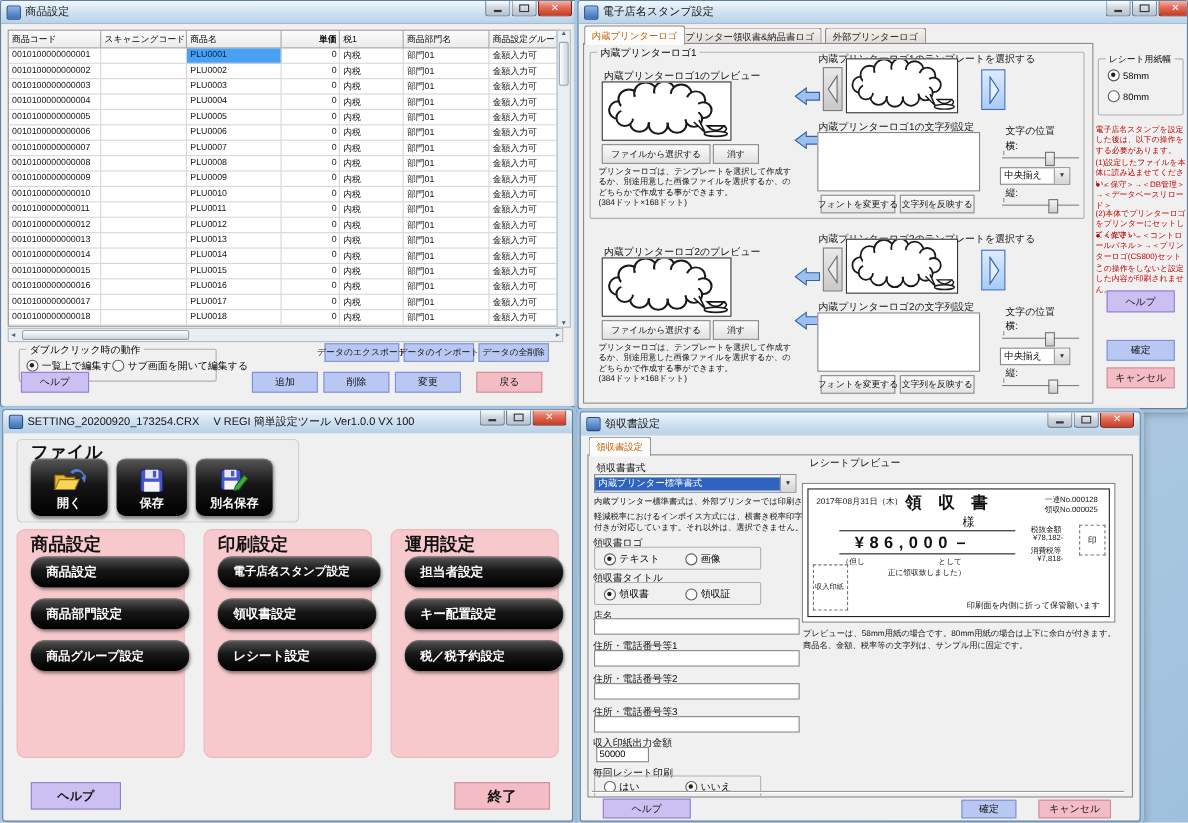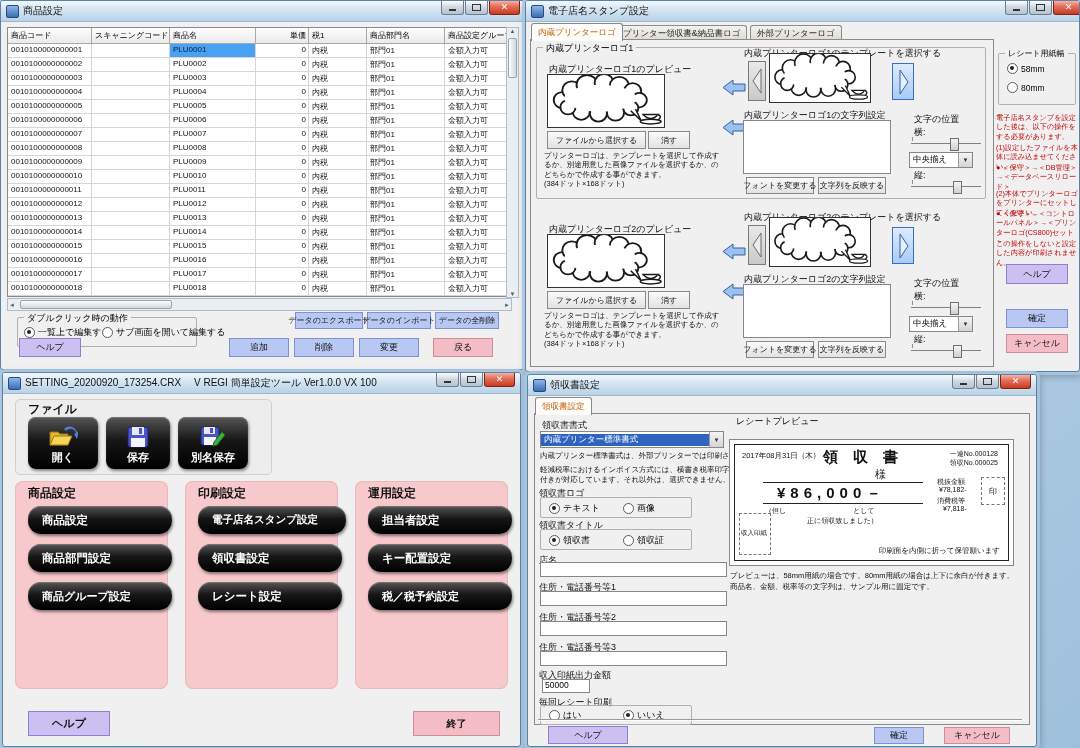--- a/index.html
+++ b/index.html
@@ -58,31 +58,31 @@
   
   .tablewrap{position:absolute;left:6px;top:26px;width:501px;background:#fff;border:1px solid #898989;}
   .thead{display:flex;height:16px;background:linear-gradient(#fdfdfd,#e9e9e9);}
   .thcell{font-size:8px;padding:2px 2px 0 3px;border-right:1px solid #a8a8a8;border-bottom:1px solid #a8a8a8;
           overflow:hidden;white-space:nowrap;box-sizing:border-box;}
   .trow{display:flex;height:14px;}
   .tcell{font-size:8px;padding:1px 2px 0 3px;border-right:1px solid #d6d6d6;border-bottom:1px solid #d6d6d6;
          overflow:hidden;white-space:nowrap;box-sizing:border-box;color:#111;}
   .c0{width:84px;}.c1{width:78px;}.c2{width:86px;}.c3{width:53px;text-align:right;}
   .c4{width:58px;}.c5{width:78px;}.c6{width:62px;}
-  .thcell.c3{text-align:right;}
+  .thcell.c3{text-align:right;font-weight:bold;}
   .selcell{background:#4aa0f2;color:#002244;}
   .vscroll{position:absolute;right:6px;top:26px;width:11px;background:#e9eef2;border:1px solid #b3bcc4;
            display:flex;flex-direction:column;justify-content:space-between;align-items:center;font-size:6px;color:#50616e;}
   .vthumb{position:absolute;left:1px;top:10px;width:7px;height:38px;background:linear-gradient(90deg,#fdfdfd,#cfd8df);border:1px solid #93a5b3;border-radius:2px;}
   .hscroll{position:absolute;height:11px;background:#e9eef2;border:1px solid #b3bcc4;
            display:flex;justify-content:space-between;align-items:center;font-size:6px;color:#50616e;padding:0 1px;}
   .hthumb{position:absolute;left:12px;top:1px;width:150px;height:7px;background:linear-gradient(#fdfdfd,#cfd8df);border:1px solid #93a5b3;border-radius:2px;}
   
   .filepanel{position:absolute;background:#ededed;border:1px solid #cfcfcf;border-radius:5px;}
-  .panel-h{position:absolute;font-size:12px;font-weight:bold;color:#111;white-space:nowrap;}
+  .panel-h{position:absolute;font-size:16px;font-weight:bold;color:#111;white-space:nowrap;}
   .pinkpanel{position:absolute;background:#f7c9cc;border-radius:8px;box-shadow:inset 0 0 0 1px #eab9bd;}
   .blackbtn{position:absolute;background:linear-gradient(#565656,#161616 45%,#000);border-radius:13px;
             color:#fff;font-size:11.5px;font-weight:bold;display:flex;align-items:center;padding-left:14px;
             box-shadow:inset 0 1px 1px #777,1px 2px 3px rgba(0,0,0,.45);white-space:nowrap;}
   .fileblackbtn{position:absolute;background:linear-gradient(#565656,#161616 45%,#000);border-radius:8px;
             color:#fff;display:flex;flex-direction:column;align-items:center;justify-content:flex-end;
             font-size:11px;font-weight:bold;padding-bottom:4px;gap:2px;
             box-shadow:inset 0 1px 1px #777,1px 2px 3px rgba(0,0,0,.45);}
   
   .receipt{position:absolute;background:#fff;border:1px solid #888;}
@@ -615,21 +615,21 @@
 
     <div class="blackbtn" style="left:195px;top:133px;width:134px;height:28px;font-size:10.5px;">電子店名スタンプ設定</div>
     <div class="blackbtn" style="left:195px;top:171px;width:130px;height:28px;">領収書設定</div>
     <div class="blackbtn" style="left:365px;top:133px;width:130px;height:28px;">担当者設定</div>
 
     <div class="blackbtn" style="left:195px;top:209px;width:130px;height:28px;">レシート設定</div>
     <div class="blackbtn" style="left:365px;top:171px;width:130px;height:28px;">キー配置設定</div>
     <div class="blackbtn" style="left:365px;top:209px;width:130px;height:28px;font-size:11px;">税／税予約設定</div>
 
     <div class="btn purple" style="left:25px;top:338px;width:80px;height:23px;font-size:11px;font-weight:bold;">ヘルプ</div>
-    <div class="btn pink" style="left:410px;top:338px;width:85px;height:23px;font-size:10px;font-weight:bold;">終了</div>
+    <div class="btn pink" style="left:410px;top:338px;width:85px;height:23px;font-size:13px;font-weight:bold;">終了</div>
   </div>
 
   <div class="window" style="left:527px;top:374px;width:508px;height:371px;">
     <div class="titlebar">
       <span class="appicon"></span>
       <span>領収書設定</span>
       <span class="caps" style="right:5px;">
         <span class="cap">
             <i class="g-min"></i>
           </span>

